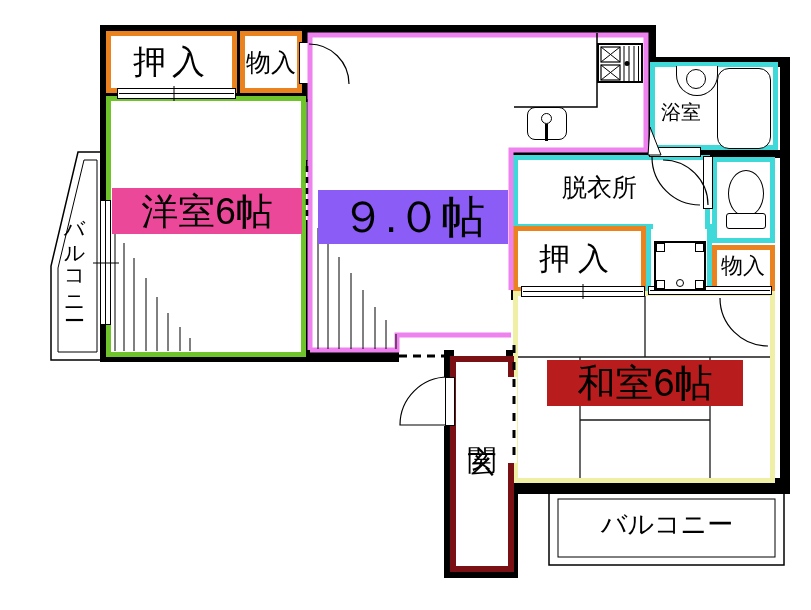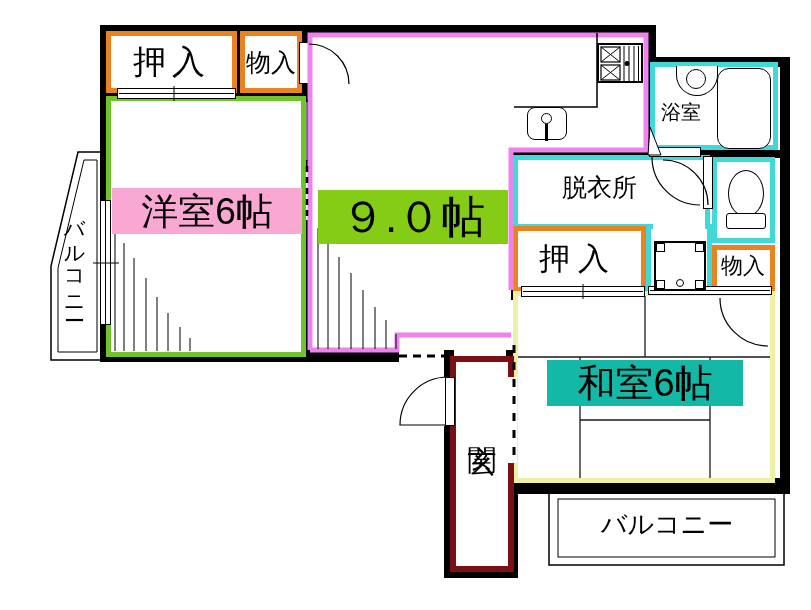--- a/index.html
+++ b/index.html
@@ -155,23 +155,23 @@
         <path d="M 351 273 L 351 349"></path>
       <path d="M 363 290 L 363 349"></path>
         <path d="M 375 307 L 375 349"></path>
       <path d="M 386 320 L 386 349"></path>
         <path d="M 396 334 L 396 349"></path>
     </g>
   </svg>
 
   <div class="lbl" style="left:112px;top:38px;width:120px;height:46px;font-size:33px;letter-spacing:6px">押入</div>
   <div class="lbl" style="left:242px;top:46px;width:58px;height:32px;font-size:25px">物入</div>
-  <div class="lbl" style="left:112px;top:188px;width:190px;height:46px;font-size:37px;background:#f9a8d4">洋室6帖</div>
-  <div class="lbl" style="left:318px;top:190px;width:190px;height:54px;font-size:44px;background:#84cc16">９.０帖</div>
+  <div class="lbl" style="left:112px;top:188px;width:190px;height:46px;font-size:37px;background:#ec4899">洋室6帖</div>
+  <div class="lbl" style="left:318px;top:190px;width:190px;height:54px;font-size:44px;background:#8b5cf6">９.０帖</div>
   <div class="lbl" style="left:652px;top:96px;width:58px;height:32px;font-size:20px">浴室</div>
   <div class="lbl" style="left:542px;top:172px;width:115px;height:30px;font-size:25px">脱衣所</div>
   <div class="lbl" style="left:522px;top:238px;width:112px;height:40px;font-size:31px;letter-spacing:8px">押入</div>
   <div class="lbl" style="left:714px;top:251px;width:58px;height:30px;font-size:22px">物入</div>
-  <div class="lbl" style="left:547px;top:360px;width:196px;height:46px;font-size:38px;background:#14b8a6">和室6帖</div>
+  <div class="lbl" style="left:547px;top:360px;width:196px;height:46px;font-size:38px;background:#b91c1c">和室6帖</div>
   <div class="lbl vert" style="left:464px;top:378px;width:36px;height:92px;font-size:29px">玄関</div>
   <div class="lbl vert" style="left:60px;top:168px;width:30px;height:180px;font-size:21px">バルコニー</div>
   <div class="lbl" style="left:577px;top:506px;width:180px;height:36px;font-size:26px">バルコニー</div>
 </div>
 
 </body></html>

